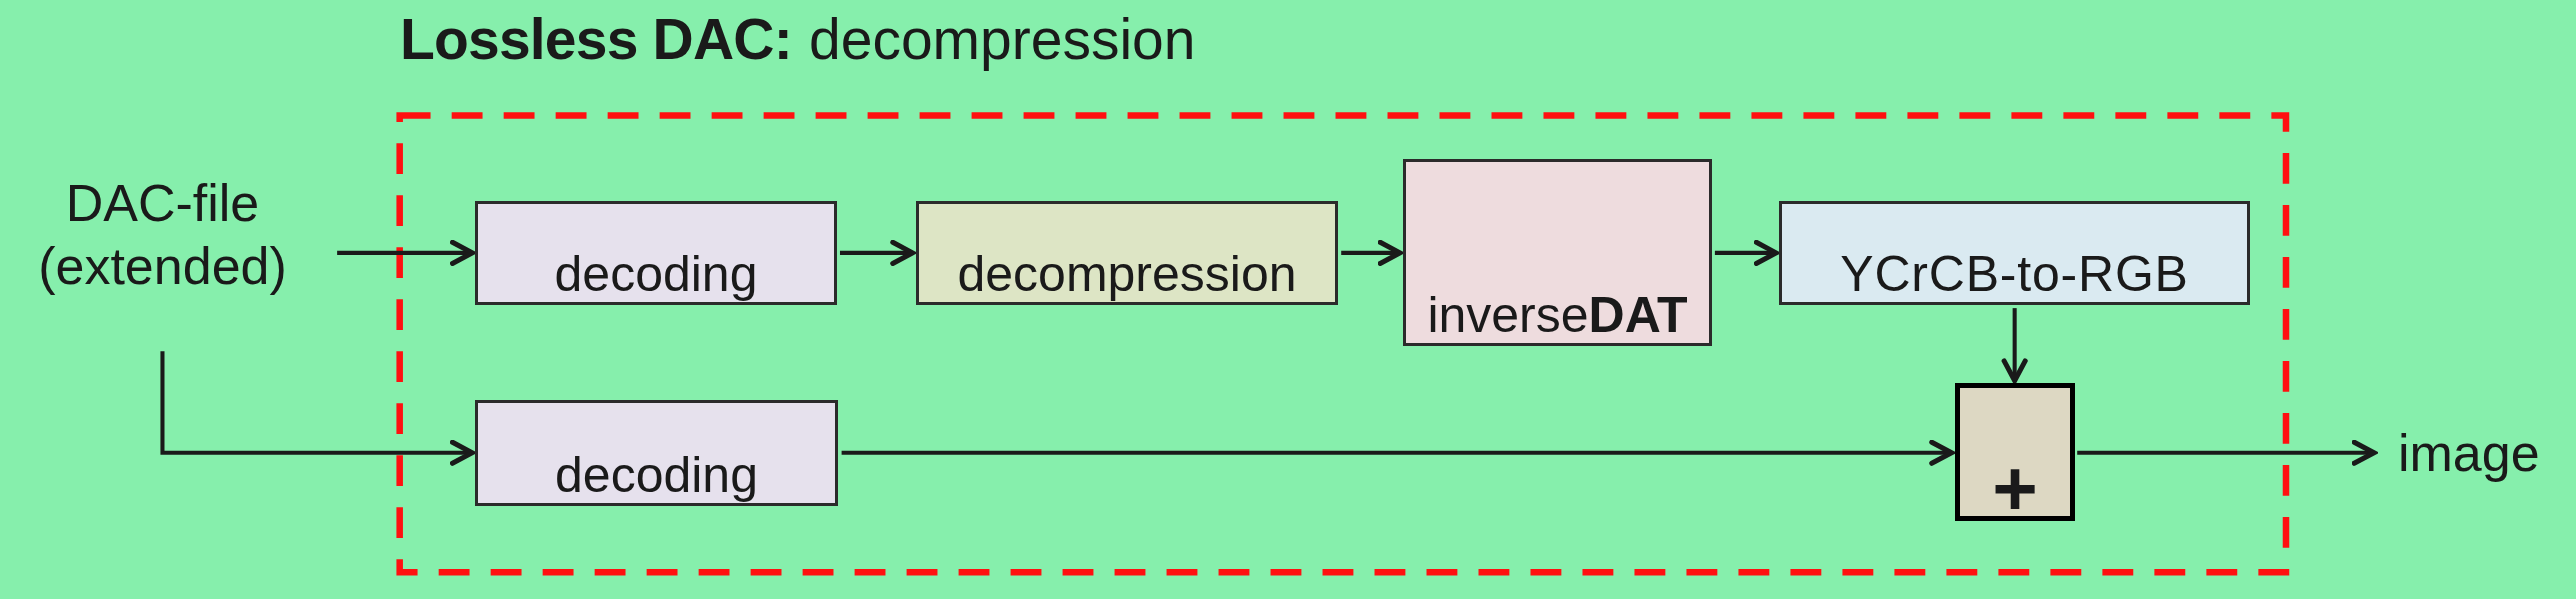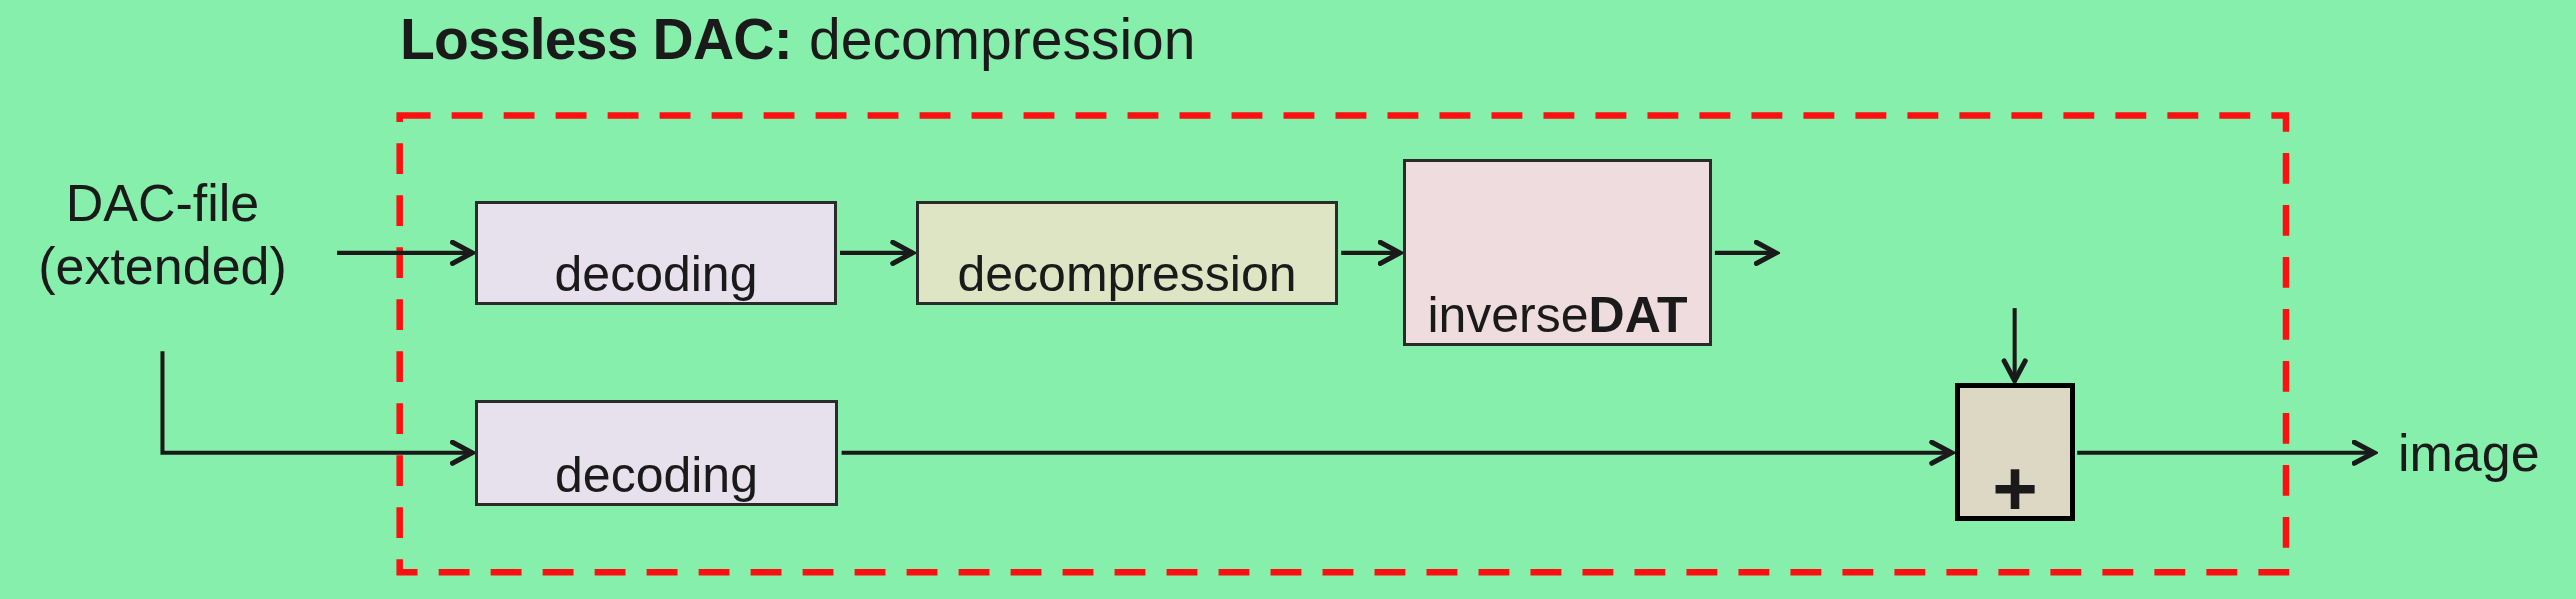--- a/index.html
+++ b/index.html
@@ -67,20 +67,23 @@
 
   <div class="node dequantizing">
     <span>decompression</span>
   </div>
 
   <div class="node inverse-dat">
     <span class="l1">inverse</span>
     <span class="l2">DAT</span>
   </div>
 
+  <div class="node ycrcb">
+    <span>YCrCB-to-RGB</span>
+  </div>
 
   <div class="node decoding-bottom">
     <span>decoding</span>
   </div>
 
   <div class="node adder">
     <span>+</span>
   </div>
 
   <div class="io-label output">image</div>

